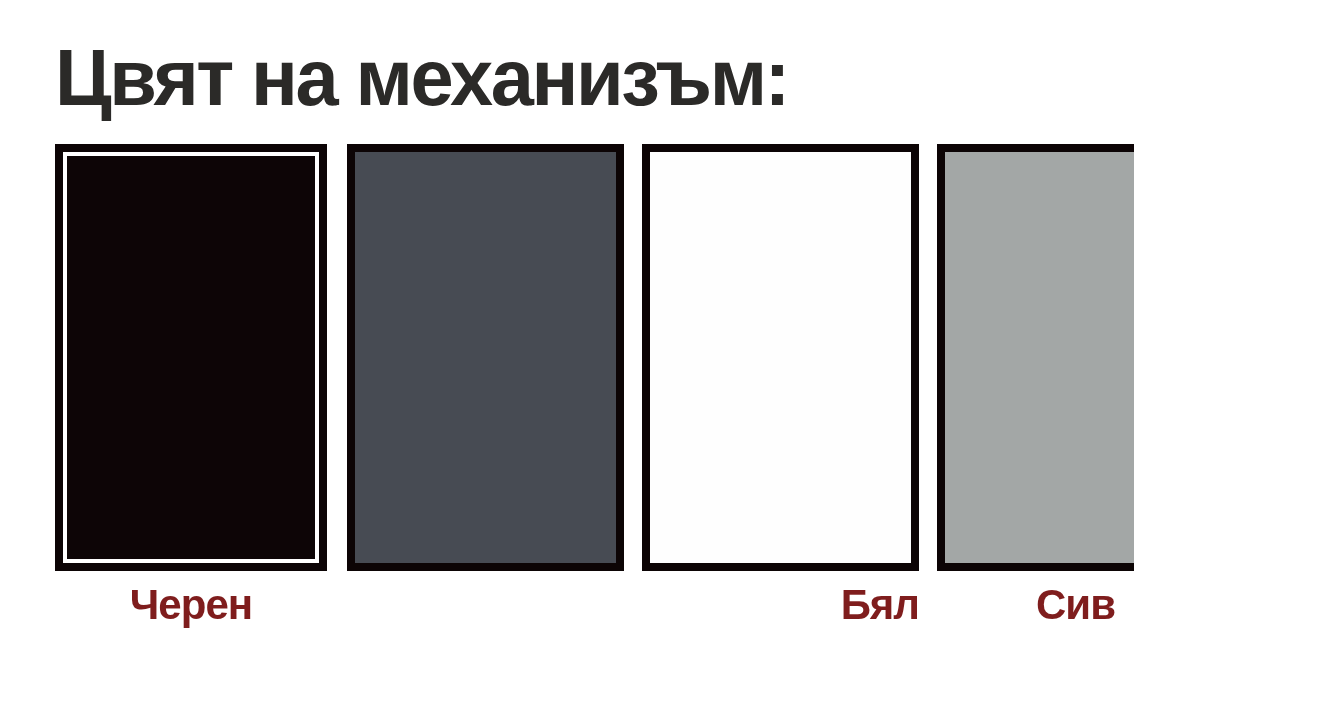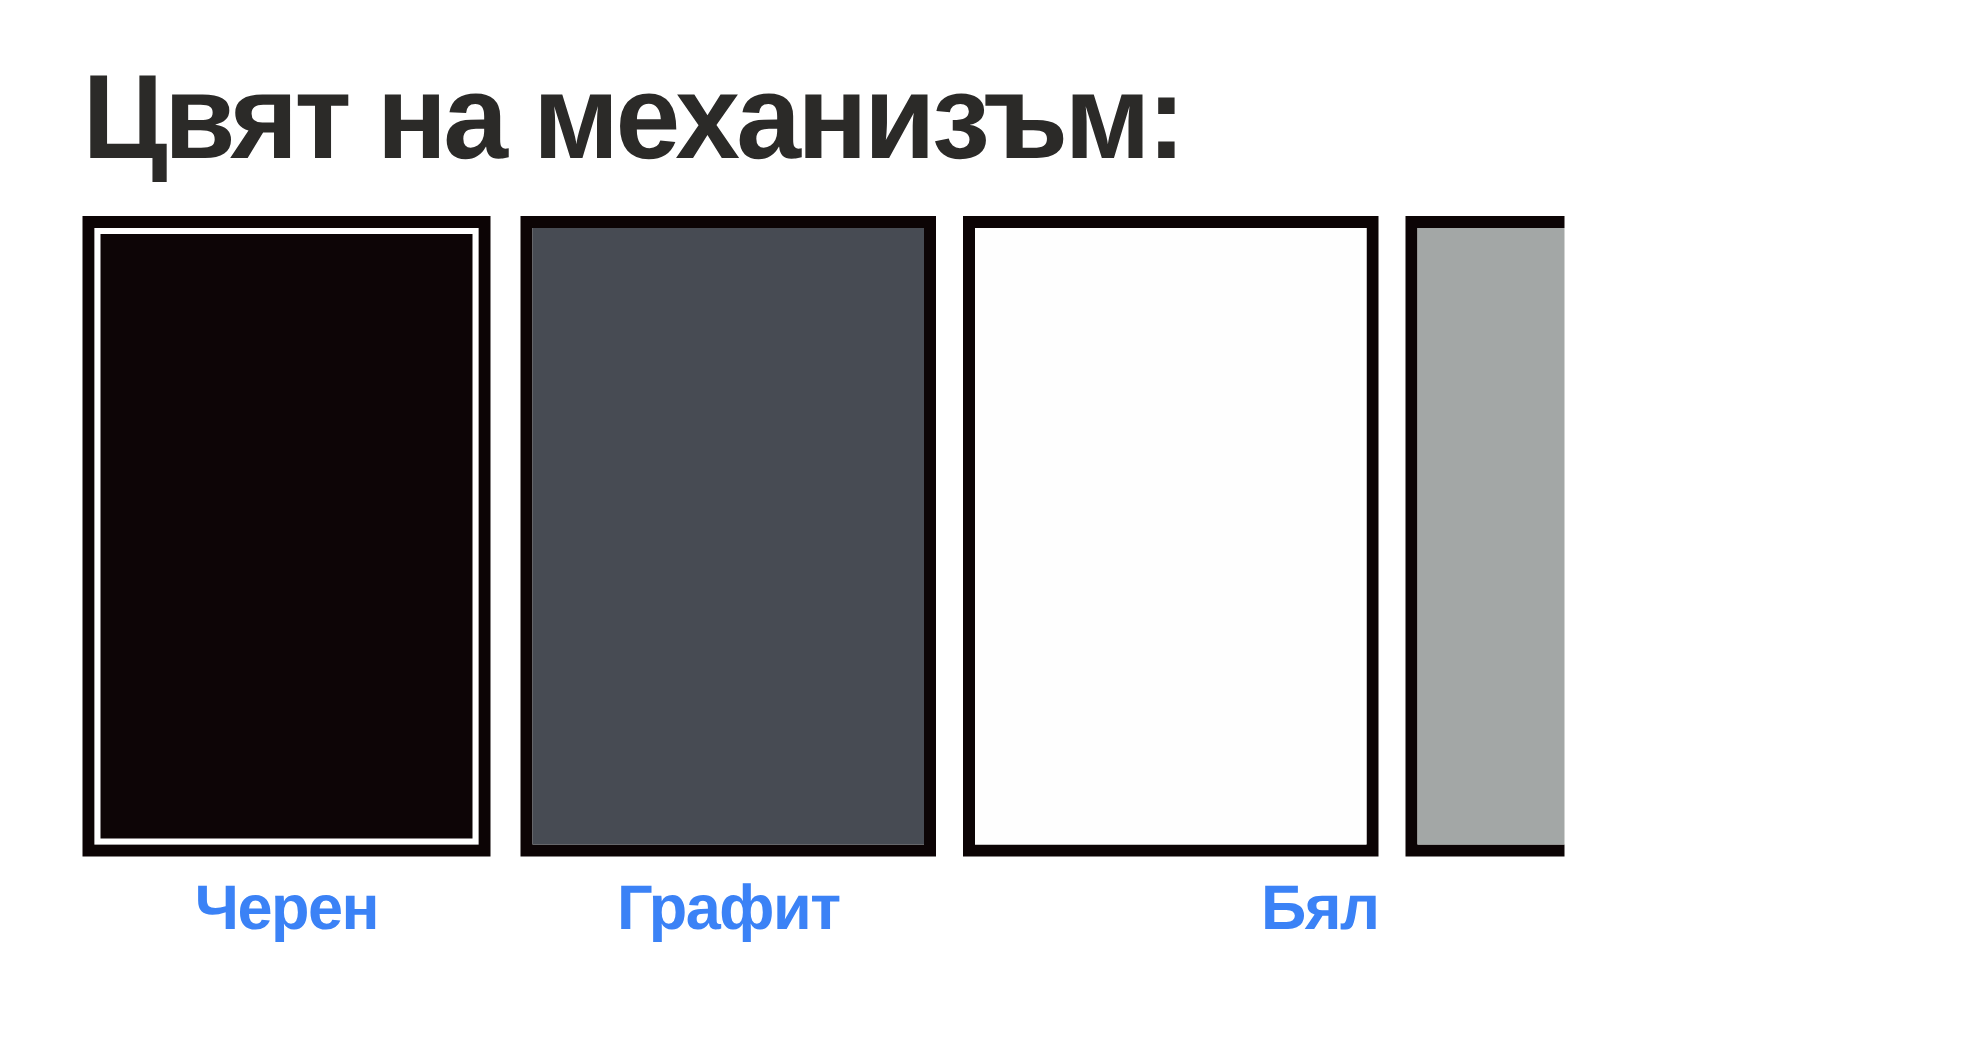--- a/index.html
+++ b/index.html
@@ -3,21 +3,21 @@
 <meta charset="utf-8">
 <style>
   html, body {
     margin: 0;
     padding: 0;
     background: #ffffff;
     font-family: "Liberation Sans", sans-serif;
   }
   #canvas {
     position: relative;
-    width: 1043px;
+    width: 1134px;
     height: 703px;
     background: #ffffff;
     overflow: hidden;
   }
   .page-title {
     position: absolute;
     left: 55px;
     top: 36px;
     font-size: 80px;
     line-height: 1.05;
@@ -50,21 +50,21 @@
   .swatch-3 { left: 642px; }
   .swatch-4 { left: 937px; }
   .swatch-label {
     position: absolute;
     top: 584px;
     text-align: center;
     font-weight: bold;
     font-size: 42px;
     line-height: 42px;
     letter-spacing: -1px;
-    color: #3b82f6;
+    color: #7f1d1d;
   }
   .label-1 { left: 55px;  width: 272px; }
   .label-2 { left: 347px; width: 277px; }
   .label-3 { left: 642px; width: 277px; text-align: right; }
   .label-4 { left: 937px; width: 277px; }
 </style>
 </head>
 <body>
 
 <div id="canvas">
@@ -85,23 +85,23 @@
 
   <div class="swatch swatch-4">
     <div class="fill" style="background: rgb(163, 167, 166);"></div>
   </div>
 
   <div class="swatch-label label-1">
     <div>Черен</div>
   </div>
 
   <div class="swatch-label label-2">
-    <div>Графит</div>
   </div>
 
   <div class="swatch-label label-3">
     <div>Бял</div>
   </div>
 
   <div class="swatch-label label-4">
+    <div>Сив</div>
   </div>
 
 </div>
 
 </body></html>

